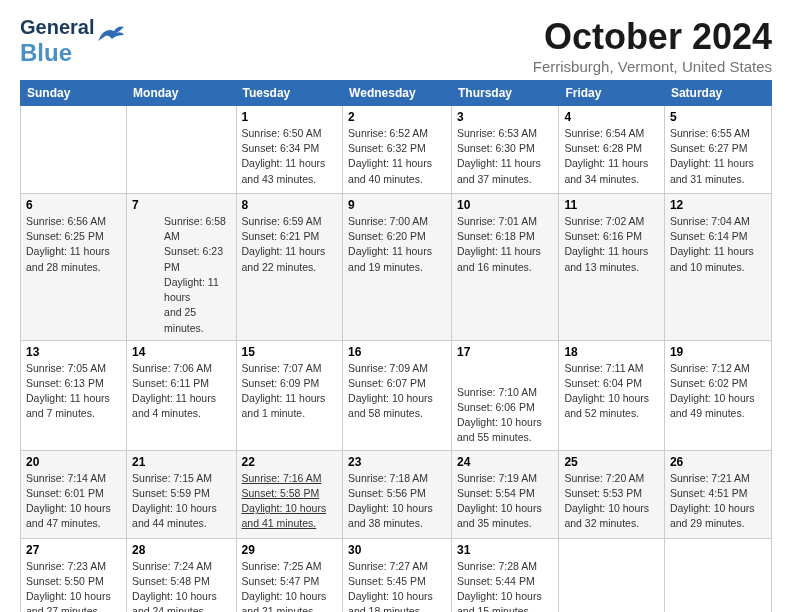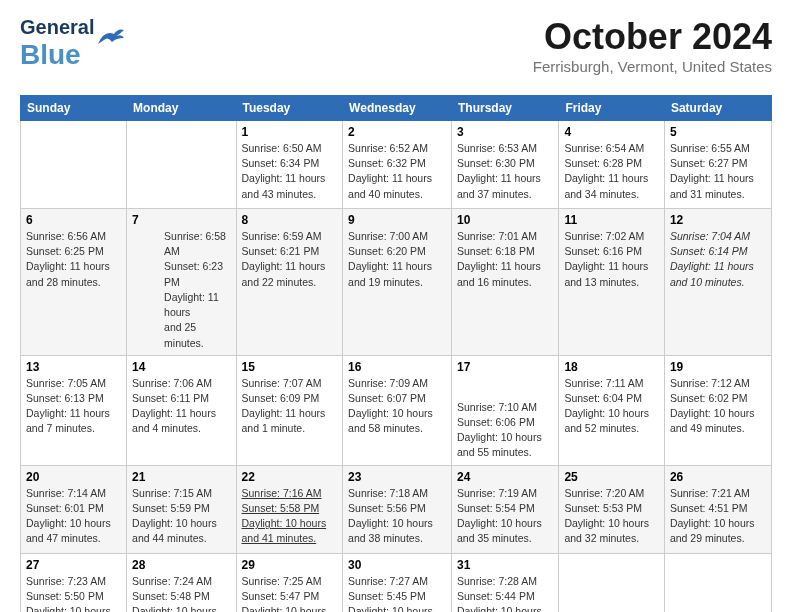--- a/index.html
+++ b/index.html
@@ -10,21 +10,21 @@
       min-height: 612px;
     }
     .container {
       width: 792px;
       padding: 16px 20px 12px 20px;
     }
     .header-area {
       display: flex;
       justify-content: space-between;
       align-items: flex-start;
-      margin-bottom: 20px;
+      margin-bottom: 5px;
     }
     .logo {
       display: flex;
       flex-direction: column;
       align-items: flex-start;
     }
     .title-area {
       text-align: right;
     }
     .month-title {
@@ -81,21 +81,21 @@
 <body>
 
 <div class="container">
   <div class="header-area">
     <div class="logo">
       <div style="display:flex; align-items:center;">
         <div>
           <div style="font-size:20px; font-weight:bold; color:#1a3a5c; line-height:1.15;">
             <span style="color:#1a3a5c;">General</span>
           </div>
-          <div style="font-size:28px; font-weight:bold; color:#4a90c4; line-height:1.15;">
+          <div style="font-size:24px; font-weight:bold; color:#4a90c4; line-height:1.15;">
             <span style="color:#4a90c4;">Blue</span>
           </div>
         </div>
         <div style="margin-left:2px; margin-top:-10px;">
           <svg width="30" height="22" viewBox="0 0 30 22">
             <path d="M2,18 Q8,4 18,8 Q22,2 28,4 Q24,8 20,10 Q26,8 28,12 Q20,12 16,16 Q12,10 8,14 Z" fill="#2e6cb5"></path>
           </svg>
         </div>
       </div>
     </div>
@@ -195,21 +195,21 @@
           </td>
           <td>
             <span class="day-num">11</span>
             <div class="day-info" style="white-space: pre-line;">Sunrise: 7:02 AM
 Sunset: 6:16 PM
 Daylight: 11 hours
 and 13 minutes.</div>
           </td>
           <td>
             <span class="day-num">12</span>
-            <div class="day-info" style="white-space: pre-line; font-style: italic;">Sunrise: 7:04 AM
+            <div class="day-info" style="white-space: pre-line;">Sunrise: 7:04 AM
 Sunset: 6:14 PM
 Daylight: 11 hours
 and 10 minutes.</div>
           </td>
         </tr>
         <tr>
           <td>
             <span class="day-num">13</span>
             <div class="day-info" style="white-space: pre-line;">Sunrise: 7:05 AM
 Sunset: 6:13 PM

